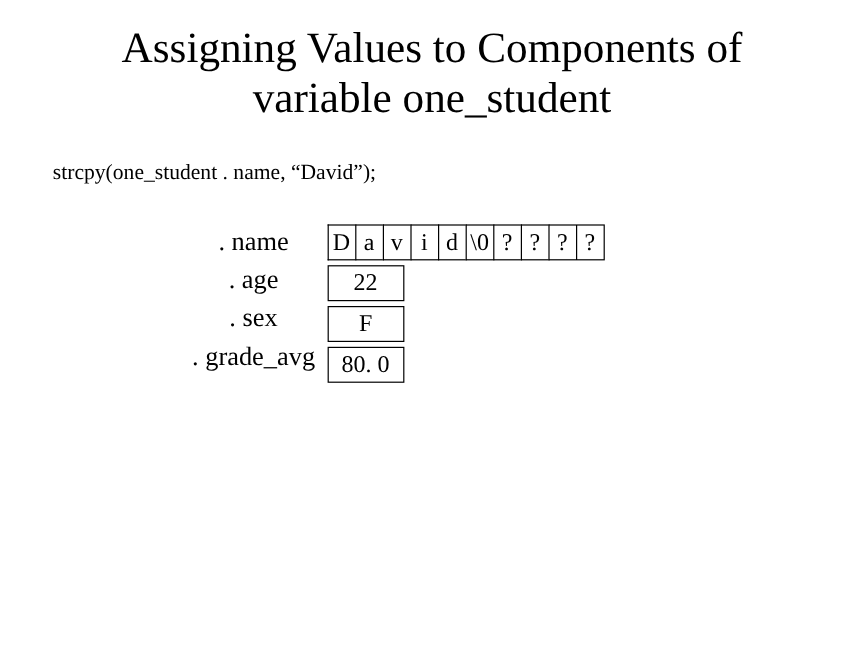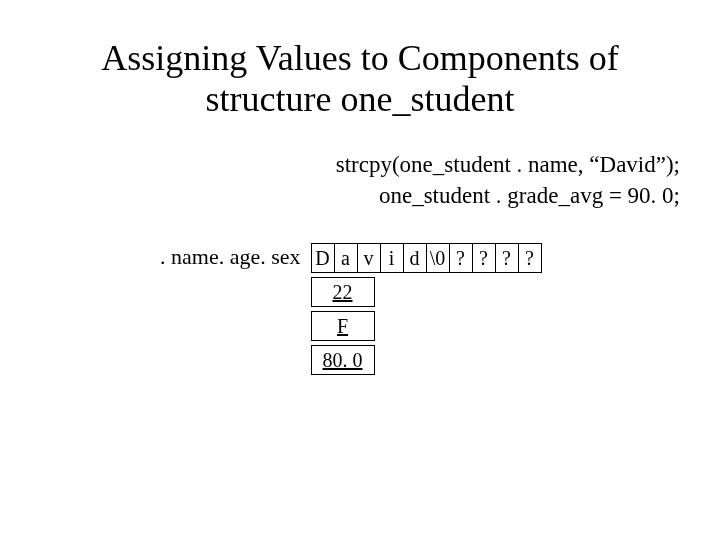--- a/index.html
+++ b/index.html
@@ -8,48 +8,46 @@
     width: 720px;
     height: 540px;
     background: #fff;
     font-family: "Times New Roman", Times, serif;
     color: #000;
     overflow: hidden;
     box-sizing: border-box;
   }
   .slide {
     padding: 20px 40px 0 40px;
-    margin-top: 18px;
   }
   .title {
     font-size: 36px;
     text-align: center;
     line-height: 1.15;
     margin: 0 0 28px 0;
     font-weight: normal;
   }
   .code-block {
-    font-size: 23px;
+    font-size: 18px;
     line-height: 1.35;
     margin: 0 0 30px 4px;
-    text-align: right;
   }
   .explain {
     font-size: 22px;
     margin: 0 0 12px 4px;
   }
   .struct-area {
     display: flex;
     align-items: flex-start;
     margin-left: 120px;
     font-size: 22px;
   }
   .labels {
     display: flex;
-    flex-direction: row;
+    flex-direction: column;
     align-items: center;
     margin-right: 10px;
     line-height: 1.45;
   }
   .boxes {
     display: flex;
     flex-direction: column;
     align-items: flex-start;
   }
   .name-row {
@@ -70,46 +68,45 @@
     border-right: 1px solid #000;
   }
   .val-box {
     border: 1px solid #000;
     width: 62px;
     height: 28px;
     text-align: center;
     line-height: 28px;
     font-size: 20px;
     margin-bottom: 4px;
-    text-decoration: underline;
   }
   .val-box.wide {
     width: 62px;
   }
 </style>
 </head>
 <body>
 
 <div class="slide">
   <h1 class="title">
     <span>Assigning Values to Components of</span><br>
-    <span>structure one_student</span>
+    <span>variable one_student</span>
   </h1>
 
   <div class="code-block">
     <div>strcpy(one_student . name, “David”);</div>
-    <div>one_student . grade_avg = 90. 0;</div>
   </div>
 
 
   <div class="struct-area">
     <div class="labels">
       <span>. name</span>
       <span>. age</span>
       <span>. sex</span>
+      <span>. grade_avg</span>
     </div>
     <div class="boxes">
       <div class="name-row">
         <div class="char-cell">D</div>
         <div class="char-cell">a</div>
         <div class="char-cell">v</div>
         <div class="char-cell">i</div>
         <div class="char-cell">d</div>
         <div class="char-cell">\0</div>
         <div class="char-cell">?</div>

